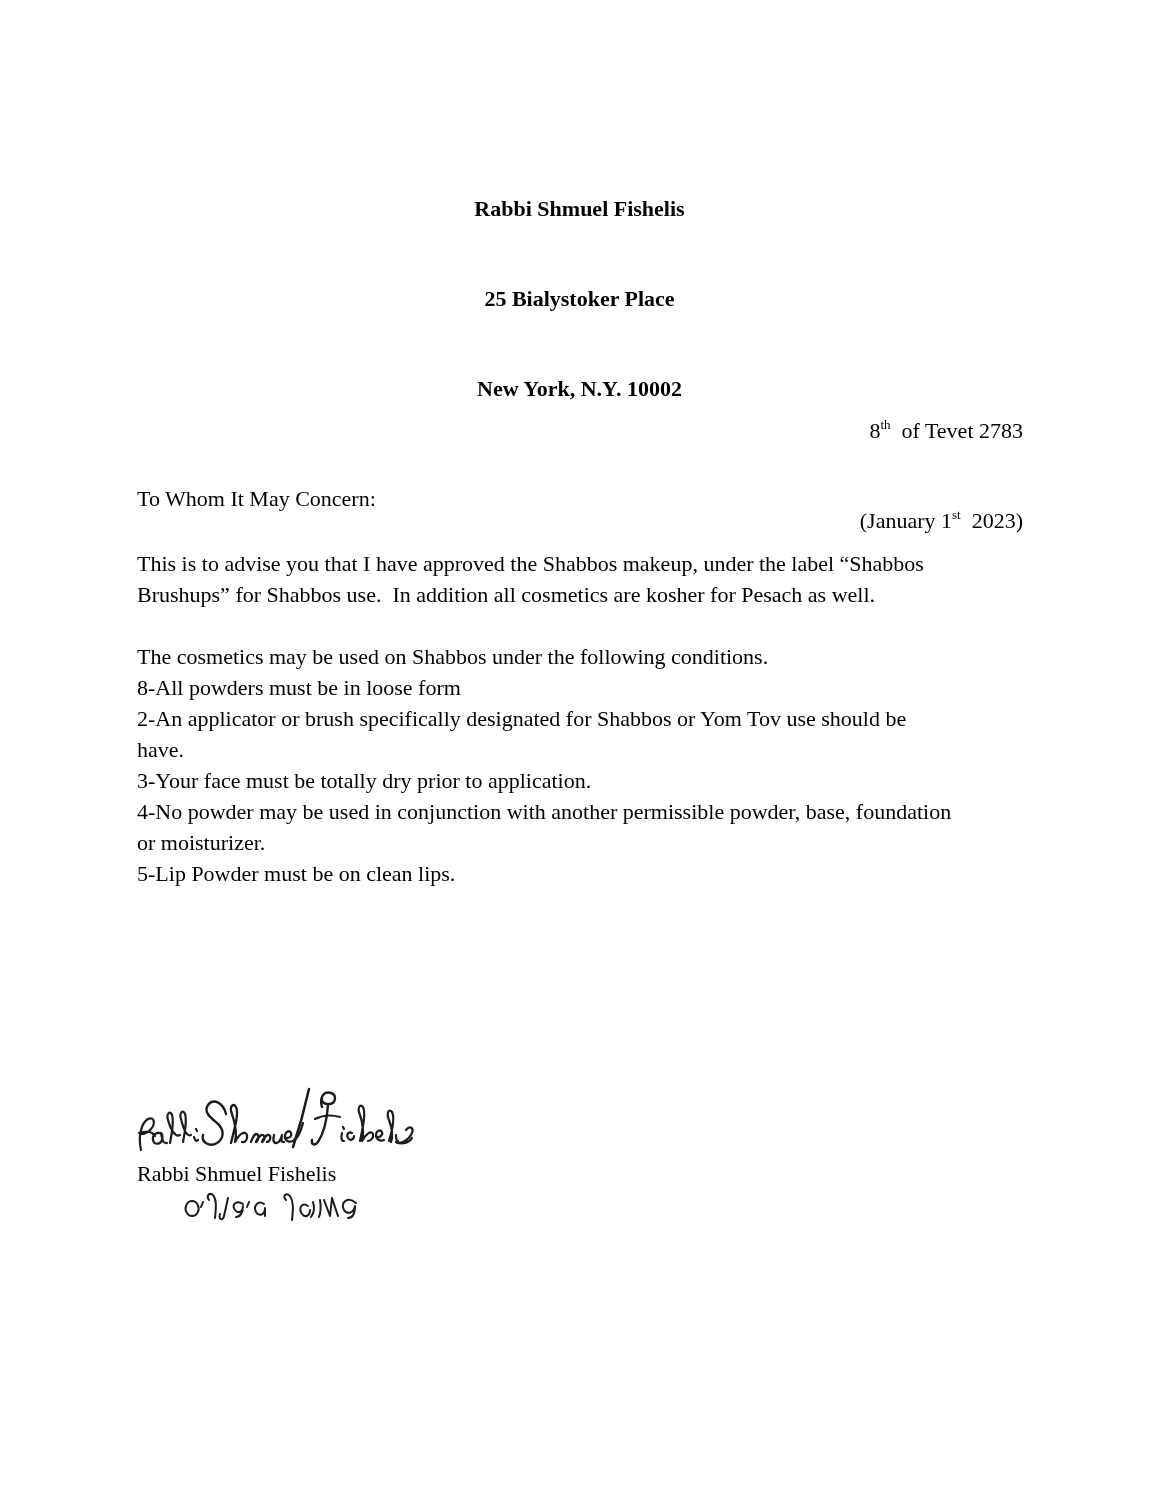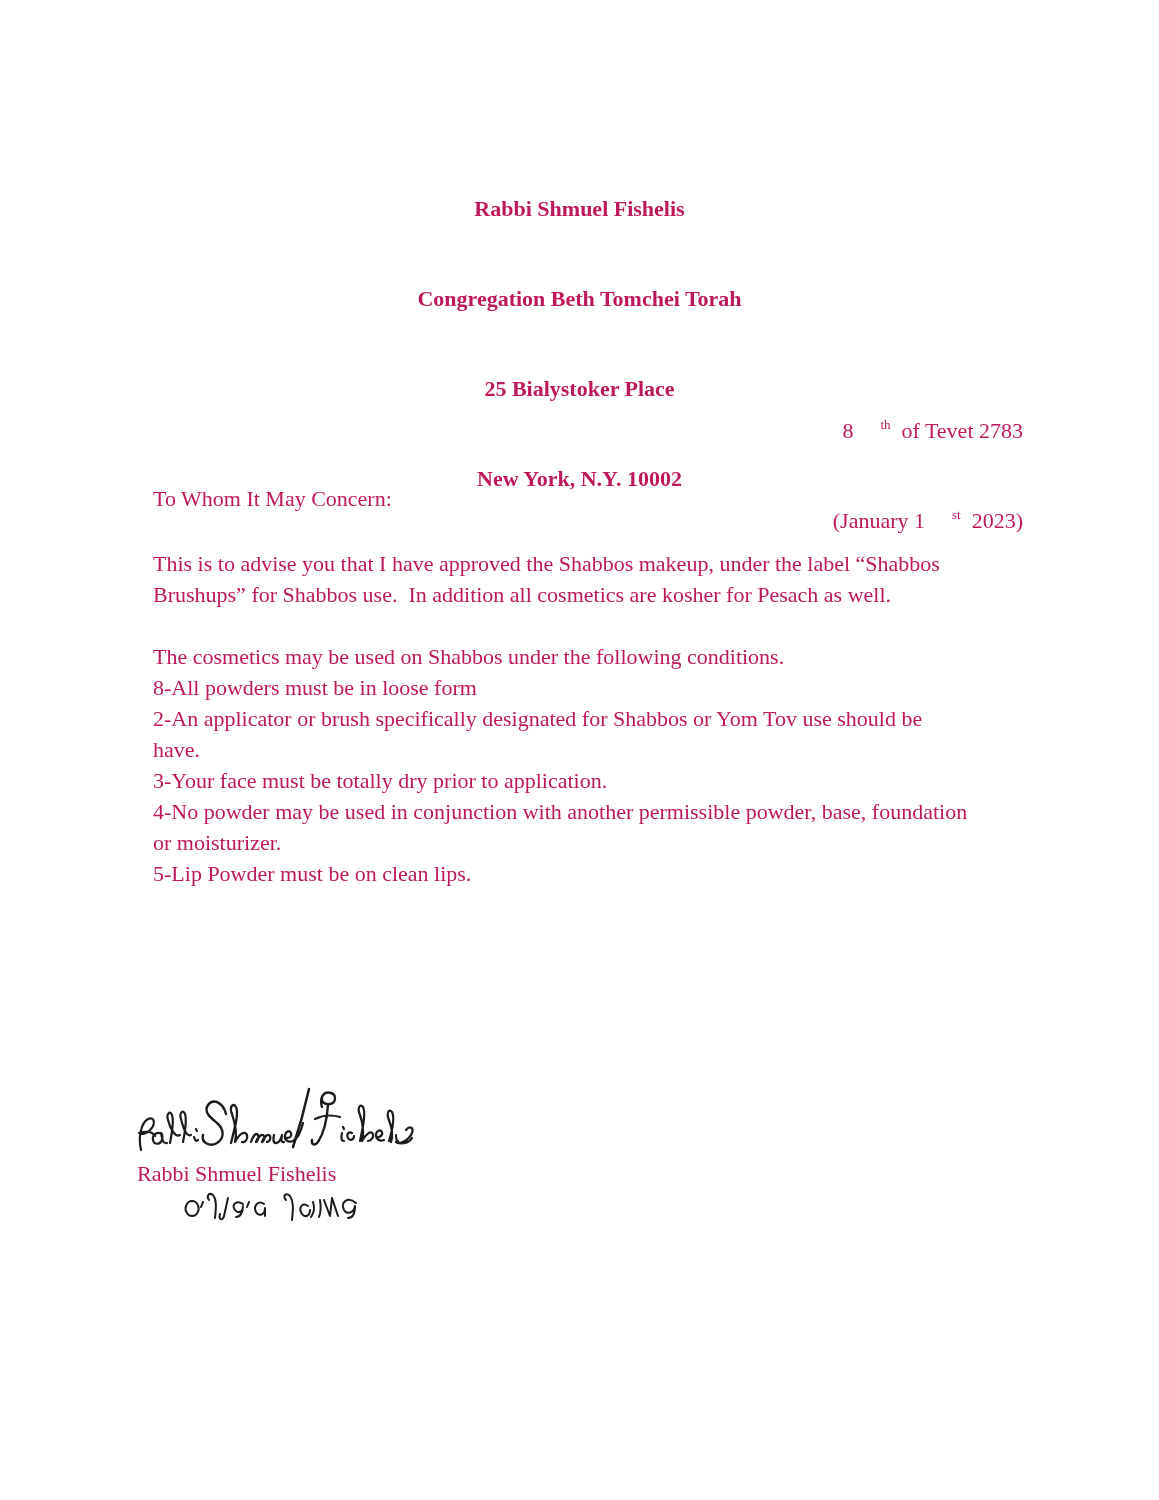--- a/index.html
+++ b/index.html
@@ -5,21 +5,21 @@
   html, body {
     margin: 0;
     padding: 0;
     background: #ffffff;
   }
   .page {
     position: relative;
     width: 1159px;
     height: 1500px;
     background: #ffffff;
-    color: #be185d;
+    color: #000000;
     font-family: "Liberation Serif", "DejaVu Serif", serif;
     overflow: hidden;
   }
 
   
   .letterhead {
     position: absolute;
     top: 134px;
     left: 0;
     right: 0;
@@ -37,34 +37,33 @@
     right: 136px;
     text-align: right;
     font-size: 22px;
     line-height: 30px;
     white-space: pre-wrap;
   }
   .date-block sup {
     font-size: 13px;
     line-height: 0;
     vertical-align: 9px;
-    margin-left: 27px;
   }
 
   
   .letter-body {
     position: absolute;
     top: 483px;
     left: 137px;
     width: 895px;
     font-size: 22px;
     line-height: 31px;
   }
   .para {
-    margin: 0 0 31px 16px;
+    margin: 0 0 31px 0;
     padding: 0;
   }
   .para.salutation { margin-bottom: 34px; }
   .ln {
     display: block;
     white-space: pre-wrap;
   }
 
   
   .sig-script {
@@ -96,21 +95,20 @@
     stroke-linejoin: round;
   }
 </style>
 </head>
 <body>
 
 <div class="page">
 
   <header class="letterhead">
     <div>Rabbi Shmuel Fishelis</div>
-    <div>Congregation Beth Tomchei Torah</div>
     <div>25 Bialystoker Place</div>
     <div>New York, N.Y. 10002</div>
   </header>
 
   <div class="date-block">
     <div><span>8</span><sup>th</sup><span>  of Tevet 2783</span></div>
     <div><span>(January 1</span><sup>st</sup><span>  2023)</span></div>
   </div>
 
   <main class="letter-body">

